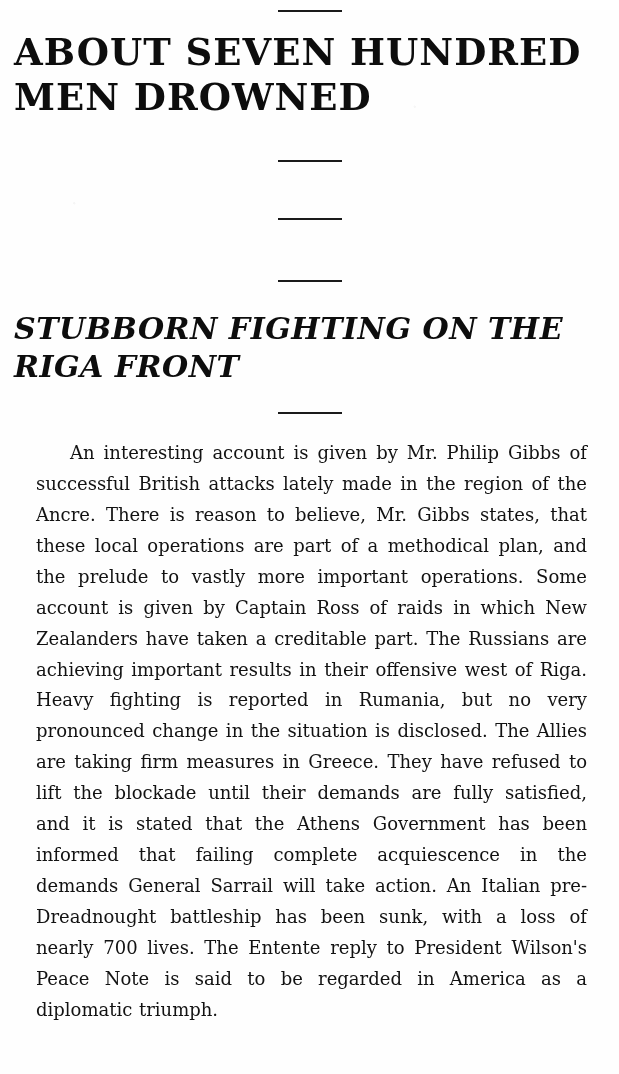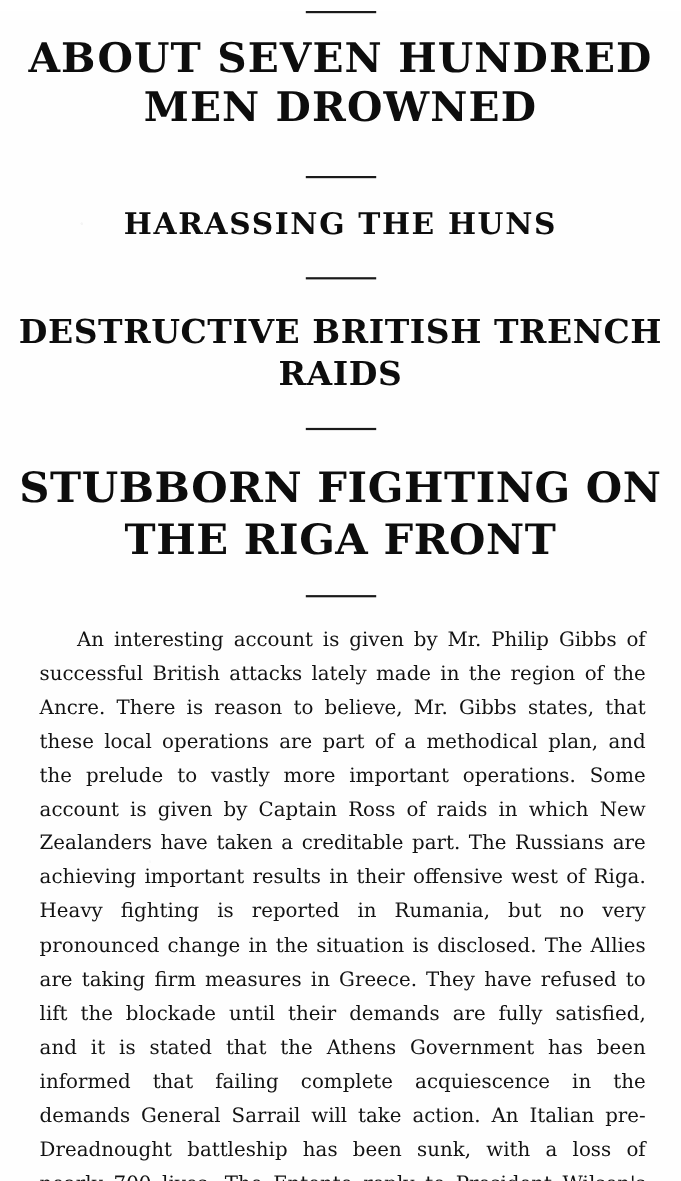--- a/index.html
+++ b/index.html
@@ -32,21 +32,20 @@
   }
   .rule {
     width: 64px;
     height: 2px;
     background: #1a1a1a;
     margin: 0 auto;
   }
   .rule.top { margin-top: 10px; }
 
   .headline {
-    text-align: center;
     font-family: "DejaVu Serif", serif;
     font-weight: bold;
     color: #0d0d0d;
     letter-spacing: 0.5px;
   }
   .h-main {
     font-size: 37px;
     line-height: 1.22;
     margin: 18px 0 0 0;
     letter-spacing: 1px;
@@ -57,24 +56,25 @@
     margin: 0;
     letter-spacing: 1.5px;
   }
   .h-sub2 {
     font-size: 30px;
     line-height: 1.25;
     margin: 0;
     letter-spacing: 0.5px;
   }
   .h-sub3 {
-    font-size: 38px;
+    font-size: 30px;
     line-height: 1.26;
     margin: 0;
     letter-spacing: 0.5px;
+    font-style: italic;
   }
   .gap-a { height: 40px; }
   .gap-b { height: 26px; }
   .gap-c { height: 30px; }
   .gap-d { height: 30px; }
   .gap-e { height: 30px; }
   .gap-f { height: 28px; }
   .gap-g { height: 26px; }
   .gap-h { height: 24px; }
 
@@ -100,27 +100,25 @@
 <div class="page">
 
   <div class="rule top"></div>
 
   <h1 class="headline h-main">ABOUT SEVEN HUNDRED MEN DROWNED</h1>
 
   <div class="gap-a"></div>
   <div class="rule"></div>
   <div class="gap-b"></div>
 
-  <h2 class="headline h-sub">HARASSING THE HUNS</h2>
 
   <div class="gap-c"></div>
   <div class="rule"></div>
   <div class="gap-d"></div>
 
-  <h2 class="headline h-sub2">DESTRUCTIVE BRITISH TRENCH RAIDS</h2>
 
   <div class="gap-e"></div>
   <div class="rule"></div>
   <div class="gap-f"></div>
 
   <h2 class="headline h-sub3">STUBBORN FIGHTING ON THE RIGA FRONT</h2>
 
   <div class="gap-g"></div>
   <div class="rule"></div>
   <div class="gap-h"></div>

